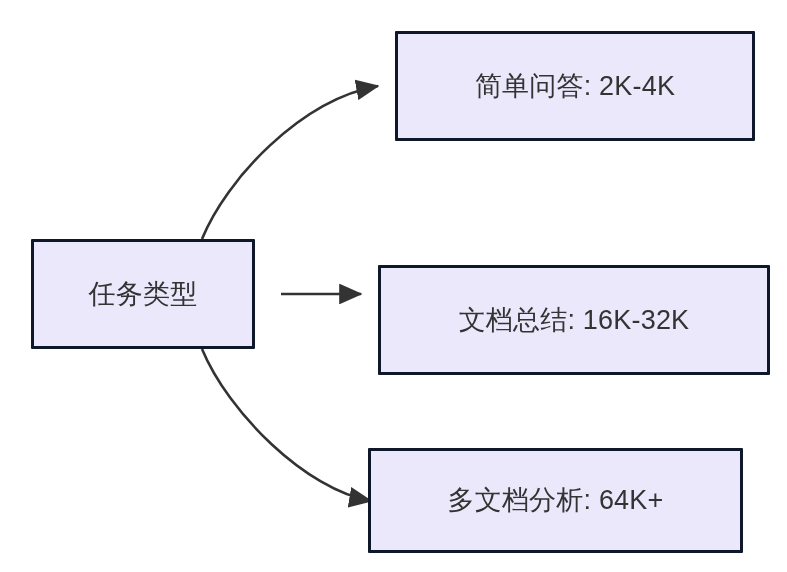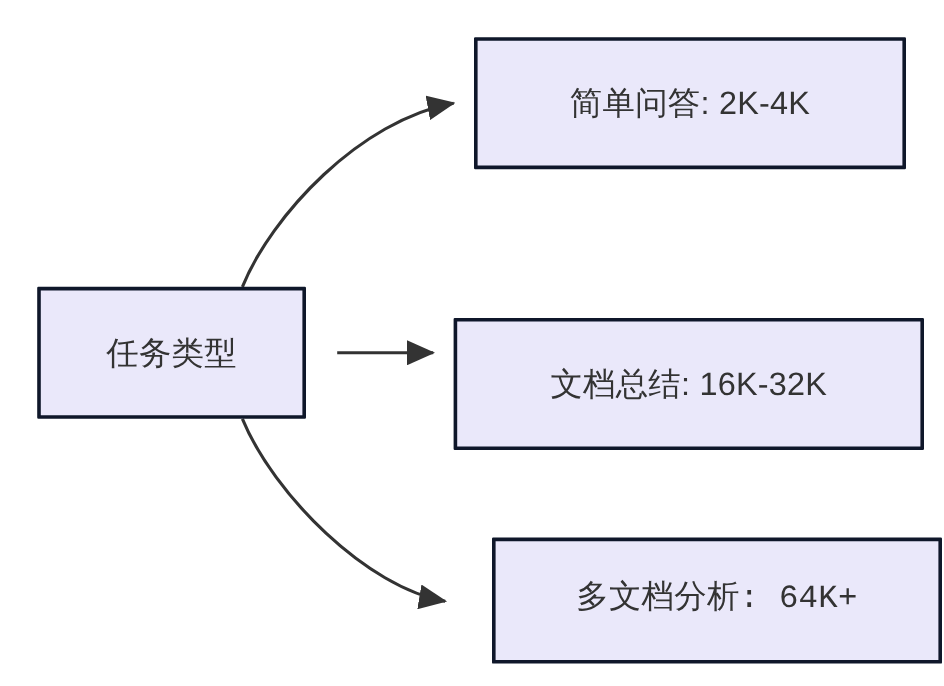--- a/index.html
+++ b/index.html
@@ -34,21 +34,21 @@
     text-align: center;
     color: #333333;
     font-size: 27px;
     line-height: 1.2;
     letter-spacing: 0.2px;
     white-space: nowrap;
   }
   #node-root   { left: 31px;  top: 239px; width: 224px; height: 110px; }
   #node-simple { left: 395px; top: 31px;  width: 360px; height: 110px; }
   #node-doc    { left: 378px; top: 239px; width: 392px; height: 110px; margin-top: 26px; }
-  #node-multi  { left: 410px; top: 448px; width: 375px; height: 105px; font-family: Liberation Mono, monospace; }
+  #node-multi  { left: 368px; top: 448px; width: 375px; height: 105px; }
 </style>
 </head>
 <body>
 
 <div id="canvas">
 
   <svg class="edges" viewBox="0 0 787 572" xmlns="http://www.w3.org/2000/svg">
     <defs>
       <marker id="arrowhead" markerWidth="9" markerHeight="8" refX="8.4" refY="4" orient="auto" markerUnits="strokeWidth">
         <path d="M0,0 L9,4 L0,8 z" fill="#333333"></path>

